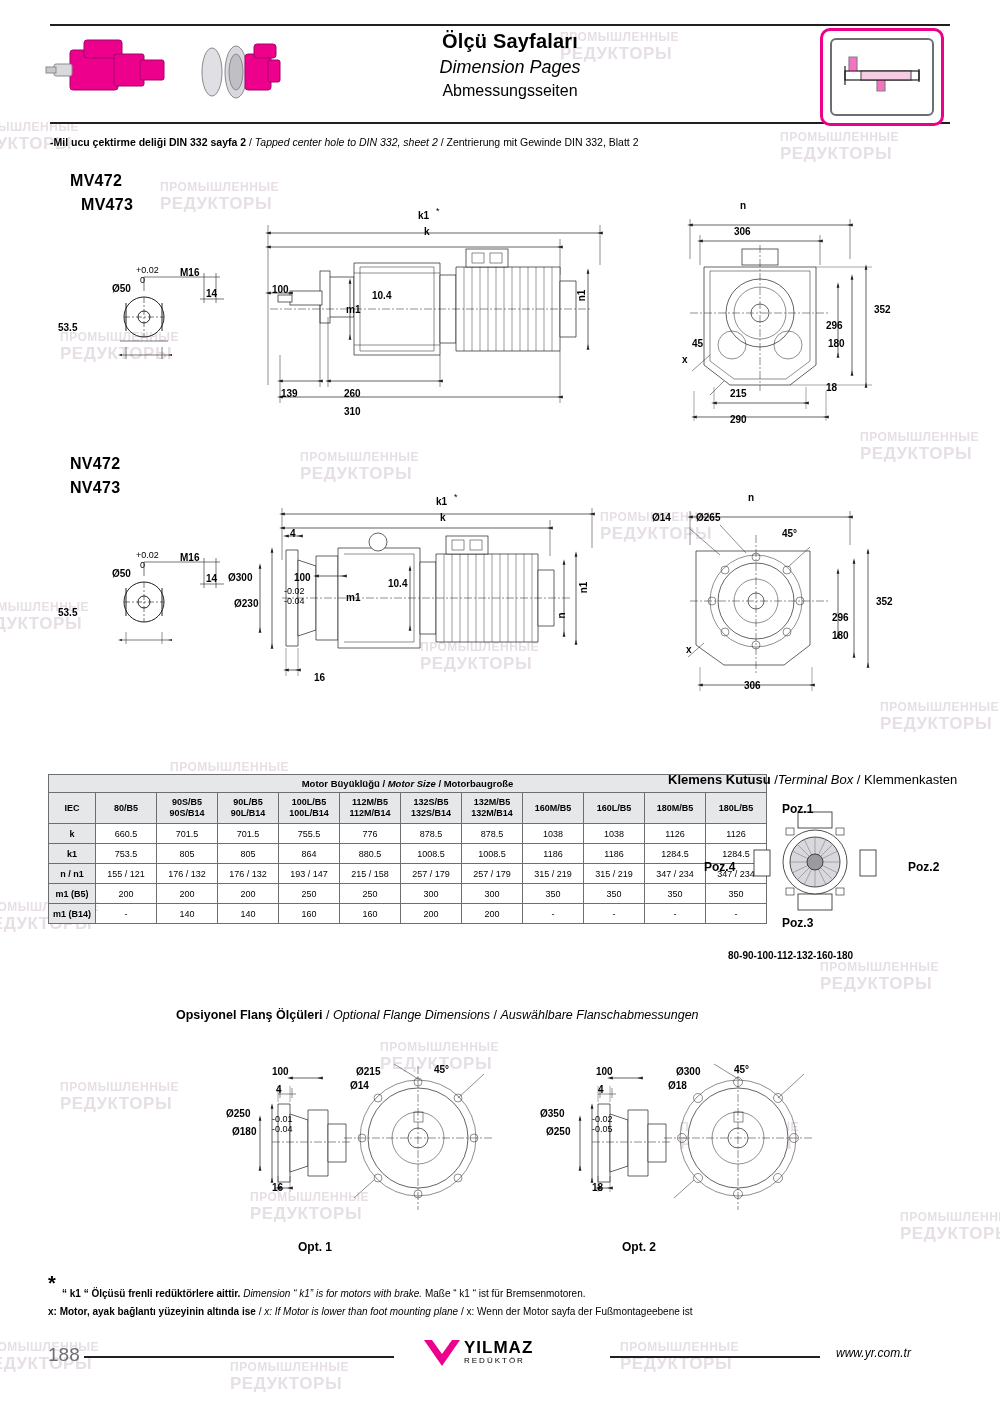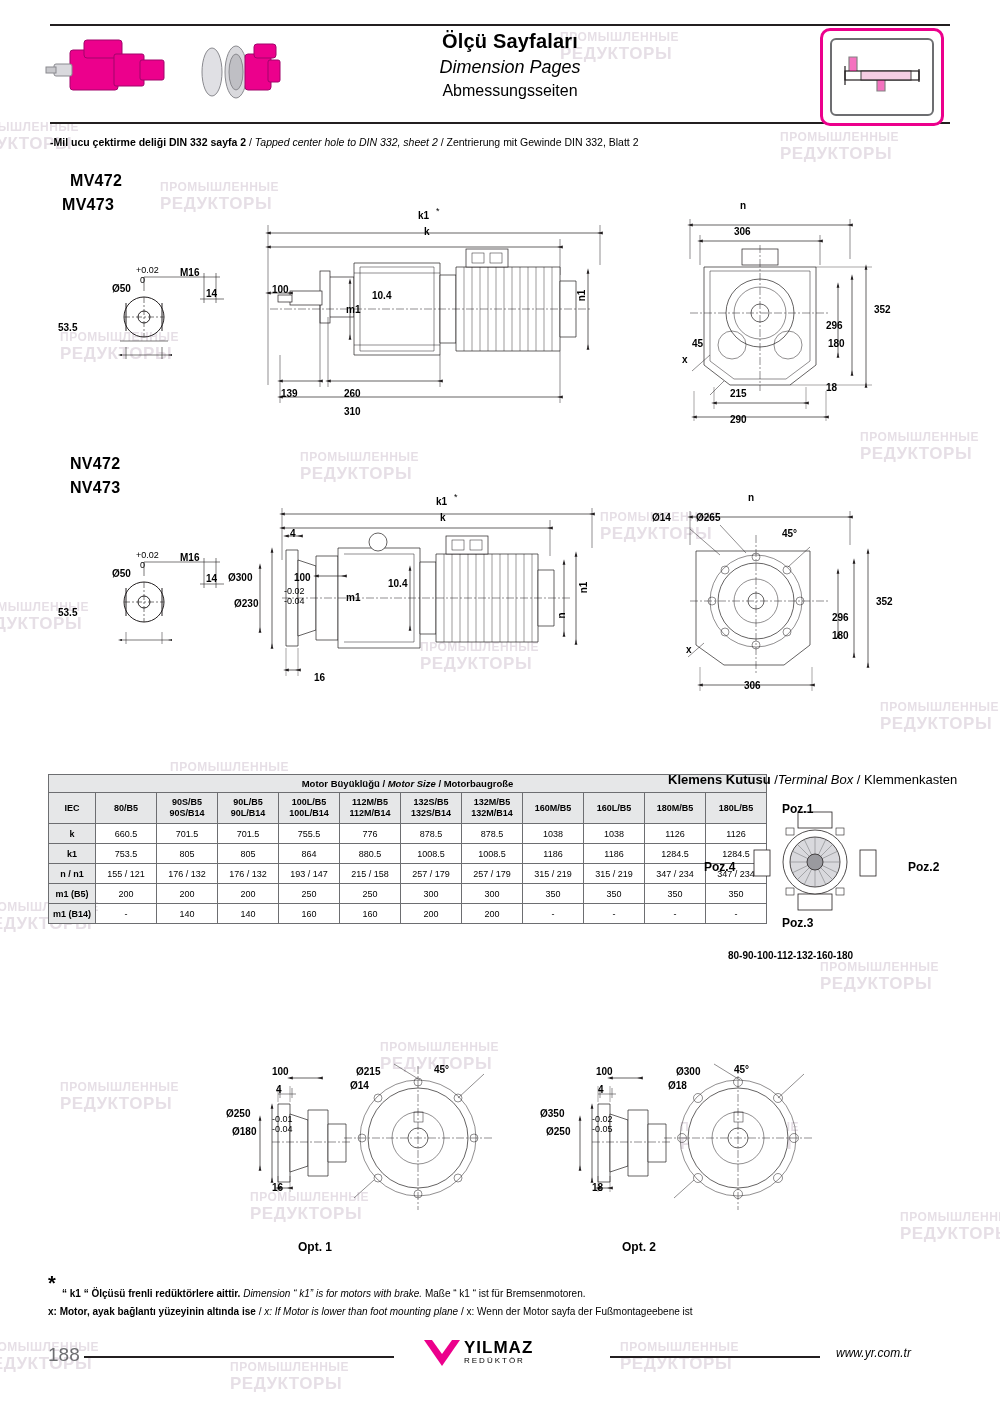--- a/index.html
+++ b/index.html
@@ -215,21 +215,21 @@
 
   <div class="sub-note">
     <b>-Mil ucu çektirme deliği DIN 332 sayfa 2</b>
     <span>/</span>
     <i>Tapped center hole to DIN 332, sheet 2</i>
     <span>/</span>
     <span>Zentrierung mit Gewinde DIN 332, Blatt 2</span>
   </div>
 
   <div class="model" style="left:70px;top:172px;">MV472</div>
-  <div class="model" style="left:62px;top:196px;">MV473</div>
+  <div class="model" style="left:81px;top:196px;">MV473</div>
 
   <svg width="200" height="130" style="left:100px;top:255px;">
     <g stroke="#231f20" fill="none" stroke-width="1">
       <circle cx="44" cy="62" r="20"></circle>
       <circle cx="44" cy="62" r="6"></circle>
       <path d="M44 42 L44 82 M24 62 L64 62" stroke-dasharray="6 2 2 2" stroke-width=".6"></path>
       <path d="M26 48 L26 76"></path>
       <path d="M62 48 L62 76"></path>
       <path d="M20 86 L68 86" stroke-width=".6"></path>
       <path d="M44 36 L44 22 M44 22 L120 22" stroke-width=".6"></path>
@@ -614,20 +614,27 @@
         <rect x="96" y="90" width="8" height="7" fill="#fff"></rect>
       </g>
     </g>
   </svg>
   <div class="poz" style="left:782px;top:802px;">Poz.1</div>
   <div class="poz" style="left:908px;top:860px;">Poz.2</div>
   <div class="poz" style="left:782px;top:916px;">Poz.3</div>
   <div class="poz" style="left:704px;top:860px;">Poz.4</div>
   <div class="tb-foot">80-90-100-112-132-160-180</div>
 
+  <div class="opt-title">
+    <b>Opsiyonel Flanş Ölçüleri</b>
+    <span>/</span>
+    <i>Optional Flange Dimensions</i>
+    <span>/</span>
+    <i>Auswählbare Flanschabmessungen</i>
+  </div>
 
   <svg width="200" height="140" style="left:216px;top:1052px;">
     <g stroke="#231f20" fill="none" stroke-width=".7">
       <path d="M64 36 L64 46 M76 36 L76 46 M62 42 L80 42" stroke-width=".5"></path>
       <path d="M62 52 L74 52 L74 130 L62 130 Z" fill="#fff"></path>
       <path d="M74 62 L92 68 L92 114 L74 120 Z" fill="#fff"></path>
       <path d="M92 58 L112 58 L112 124 L92 124 Z" fill="#fff"></path>
       <path d="M112 72 L130 72 L130 110 L112 110 Z" fill="#fff"></path>
       <path d="M56 54 L56 128" marker-start="url(#ar)" marker-end="url(#ar)"></path>
       <path d="M44 66 L44 116" marker-start="url(#ar)" marker-end="url(#ar)"></path>

